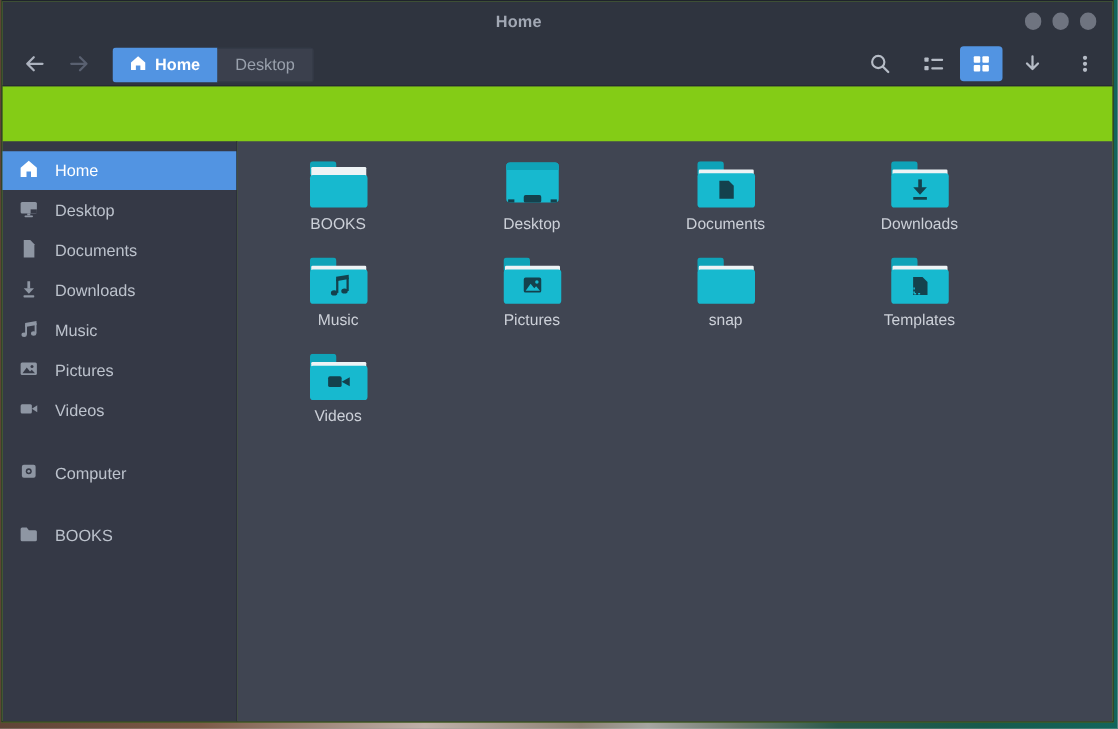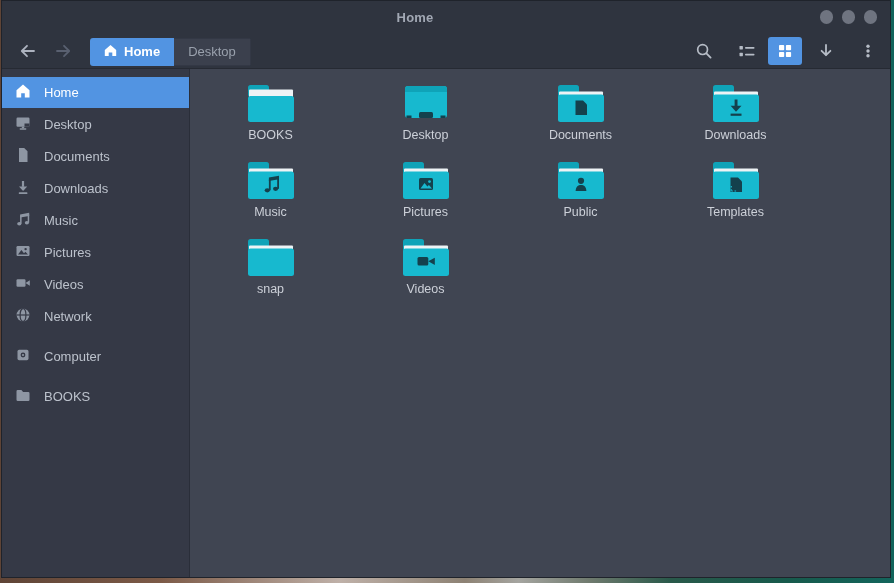--- a/index.html
+++ b/index.html
@@ -5,21 +5,21 @@
   * { margin:0; padding:0; box-sizing:border-box; }
   html,body { width:894px; height:583px; overflow:hidden;
     font-family:"Liberation Sans", sans-serif; }
   body {
     position:relative;
     background:linear-gradient(90deg,#5f4436 0%,#7c5a47 18%,#75564476 38%,#8d8274 52%,#a5a5a0 58%,#6f7a6e 66%,#29594a 75%,#175a4c 88%,#13655c 100%);
   }
   .window {
     position:absolute; left:1px; top:0; right:3px; bottom:5px;
     background:#84cc16; border:1px solid #1f232b;
-    display:flex; flex-direction:column;
+    display:flex; flex-direction:column;gap:44px;
   }
   
   .headerbar { position:relative; height:68px; background:#2f343f;
     border-bottom:1px solid #262a33; flex:0 0 auto; }
   .titlebar { position:relative; height:32px; }
   .title { position:absolute; left:413px; top:50%; transform:translate(-50%,-50%);
     color:#a2a8b4; font-size:13px; font-weight:bold; letter-spacing:.2px; }
   .win-controls { position:absolute; right:13px; top:0; height:32px;
     display:flex; align-items:center; gap:8.5px; }
   .win-btn { width:13.5px; height:13.5px; border-radius:50%; background:#6f7480; }
@@ -40,21 +40,21 @@
   .main-row { flex:1; display:flex; min-height:0; }
   .sidebar { width:188px; flex:0 0 auto; background:#353946;
     border-right:1px solid #2a2e39; padding-top:8px; }
   .side-item { height:31px; margin-bottom:1px; display:flex; align-items:center;
     gap:13px; padding-left:13px; font-size:13px; color:#bcc2cc; }
   .side-item svg { flex:0 0 auto; }
   .side-item .si { fill:#8e96a3; }
   .side-item .si-cut { fill:#353946; }
   .side-item.selected { background:#5294e2; color:#ffffff; }
   .side-item.selected .si { fill:#ffffff; }
-  .side-item.grp { margin-top:9px; }
+  .side-item.grp { margin-top:19px; }
   
   .view { flex:1; background:#404552; padding:12px 0 0 3px; }
   .fgrid { display:grid; grid-template-columns:repeat(4,155px); grid-auto-rows:77px; }
   .fitem { display:flex; flex-direction:column; align-items:center; padding-top:4px; }
   .fitem svg { display:block; }
   .flabel { margin-top:5px; font-size:12.5px; color:#ccd0d8; line-height:14px; }
   .hidden-defs { position:absolute; width:0; height:0; overflow:hidden; }
 </style>
 </head>
 <body>
@@ -223,28 +223,20 @@
 
       <div class="side-item">
         <span><svg width="16" height="16">
               <rect class="si" x="1.5" y="4.3" width="9" height="7.4" rx="1.2"></rect>
               <polygon class="si" points="10.5,8 14.8,5.2 14.8,10.8"></polygon>
             </svg></span>
         <span>Videos</span>
       </div>
 
 
-      <div class="side-item">
-        <span><svg width="16" height="16">
-              <circle class="si" cx="8" cy="8" r="6.4"></circle>
-              <line x1="1.6" y1="8" x2="14.4" y2="8" stroke="#353946" stroke-width="1.2"></line>
-              <ellipse cx="8" cy="8" rx="2.9" ry="6.4" fill="none" stroke="#353946" stroke-width="1.2"></ellipse>
-            </svg></span>
-        <span>Network</span>
-      </div>
 
       <div class="side-item grp">
         <span><svg width="16" height="16">
               <rect class="si" x="2.5" y="2.8" width="11" height="10.4" rx="1.6"></rect>
               <circle class="si-cut" cx="8" cy="8" r="2.4"></circle>
               <circle class="si" cx="8" cy="8" r="1.1"></circle>
             </svg></span>
         <span>Computer</span>
       </div>
 
@@ -325,58 +317,46 @@
               <svg width="48" height="38">
                 <use href="#g-folder"></use>
                 <rect x="17" y="16" width="14" height="12" rx="1.5" fill="#14414d"></rect>
                 <circle cx="27.5" cy="19.6" r="1.4" fill="#17b9cf"></circle>
                 <polygon points="18.5,26.6 22.5,21 25.4,24.6 26.9,23 30,26.6" fill="#17b9cf"></polygon>
               </svg>
             </span>
           <span class="flabel">Pictures</span>
         </div>
 
-        <div class="fitem">
-          <span>
-              <svg width="48" height="38">
-                <use href="#g-folder"></use>
-                <g fill="#14414d">
-                  <circle cx="24" cy="18.8" r="3.1"></circle>
-                  <path d="M18.6 29 C18.9 24.6 21 23 24 23 C27 23 29.1 24.6 29.4 29 Z"></path>
-                </g>
-              </svg>
-            </span>
-          <span class="flabel">Public</span>
+
+        <div class="fitem">
+          <span>
+              <svg width="48" height="38">
+                <use href="#g-folder"></use>
+              </svg>
+            </span>
+          <span class="flabel">snap</span>
         </div>
 
         <div class="fitem">
           <span>
               <svg width="48" height="38">
                 <use href="#g-folder"></use>
                 <path d="M18.5 15.5 h7.5 l4 4 v10.5 h-11.5 z" fill="#14414d"></path>
                 <line x1="19.3" y1="29" x2="25.5" y2="29" stroke="#17b9cf" stroke-width="1.2" stroke-dasharray="1.6 1.6"></line>
                 <line x1="19.3" y1="24" x2="19.3" y2="29" stroke="#17b9cf" stroke-width="1.2" stroke-dasharray="1.6 1.6"></line>
               </svg>
             </span>
           <span class="flabel">Templates</span>
         </div>
 
         <div class="fitem">
           <span>
               <svg width="48" height="38">
                 <use href="#g-folder"></use>
-              </svg>
-            </span>
-          <span class="flabel">snap</span>
-        </div>
-
-        <div class="fitem">
-          <span>
-              <svg width="48" height="38">
-                <use href="#g-folder"></use>
                 <rect x="15.5" y="18" width="10.8" height="8.6" rx="1.5" fill="#14414d"></rect>
                 <polygon points="26.3,22.3 32.8,18.7 32.8,25.9" fill="#14414d"></polygon>
               </svg>
             </span>
           <span class="flabel">Videos</span>
         </div>
 
       </div>
     </div>
   </div>

